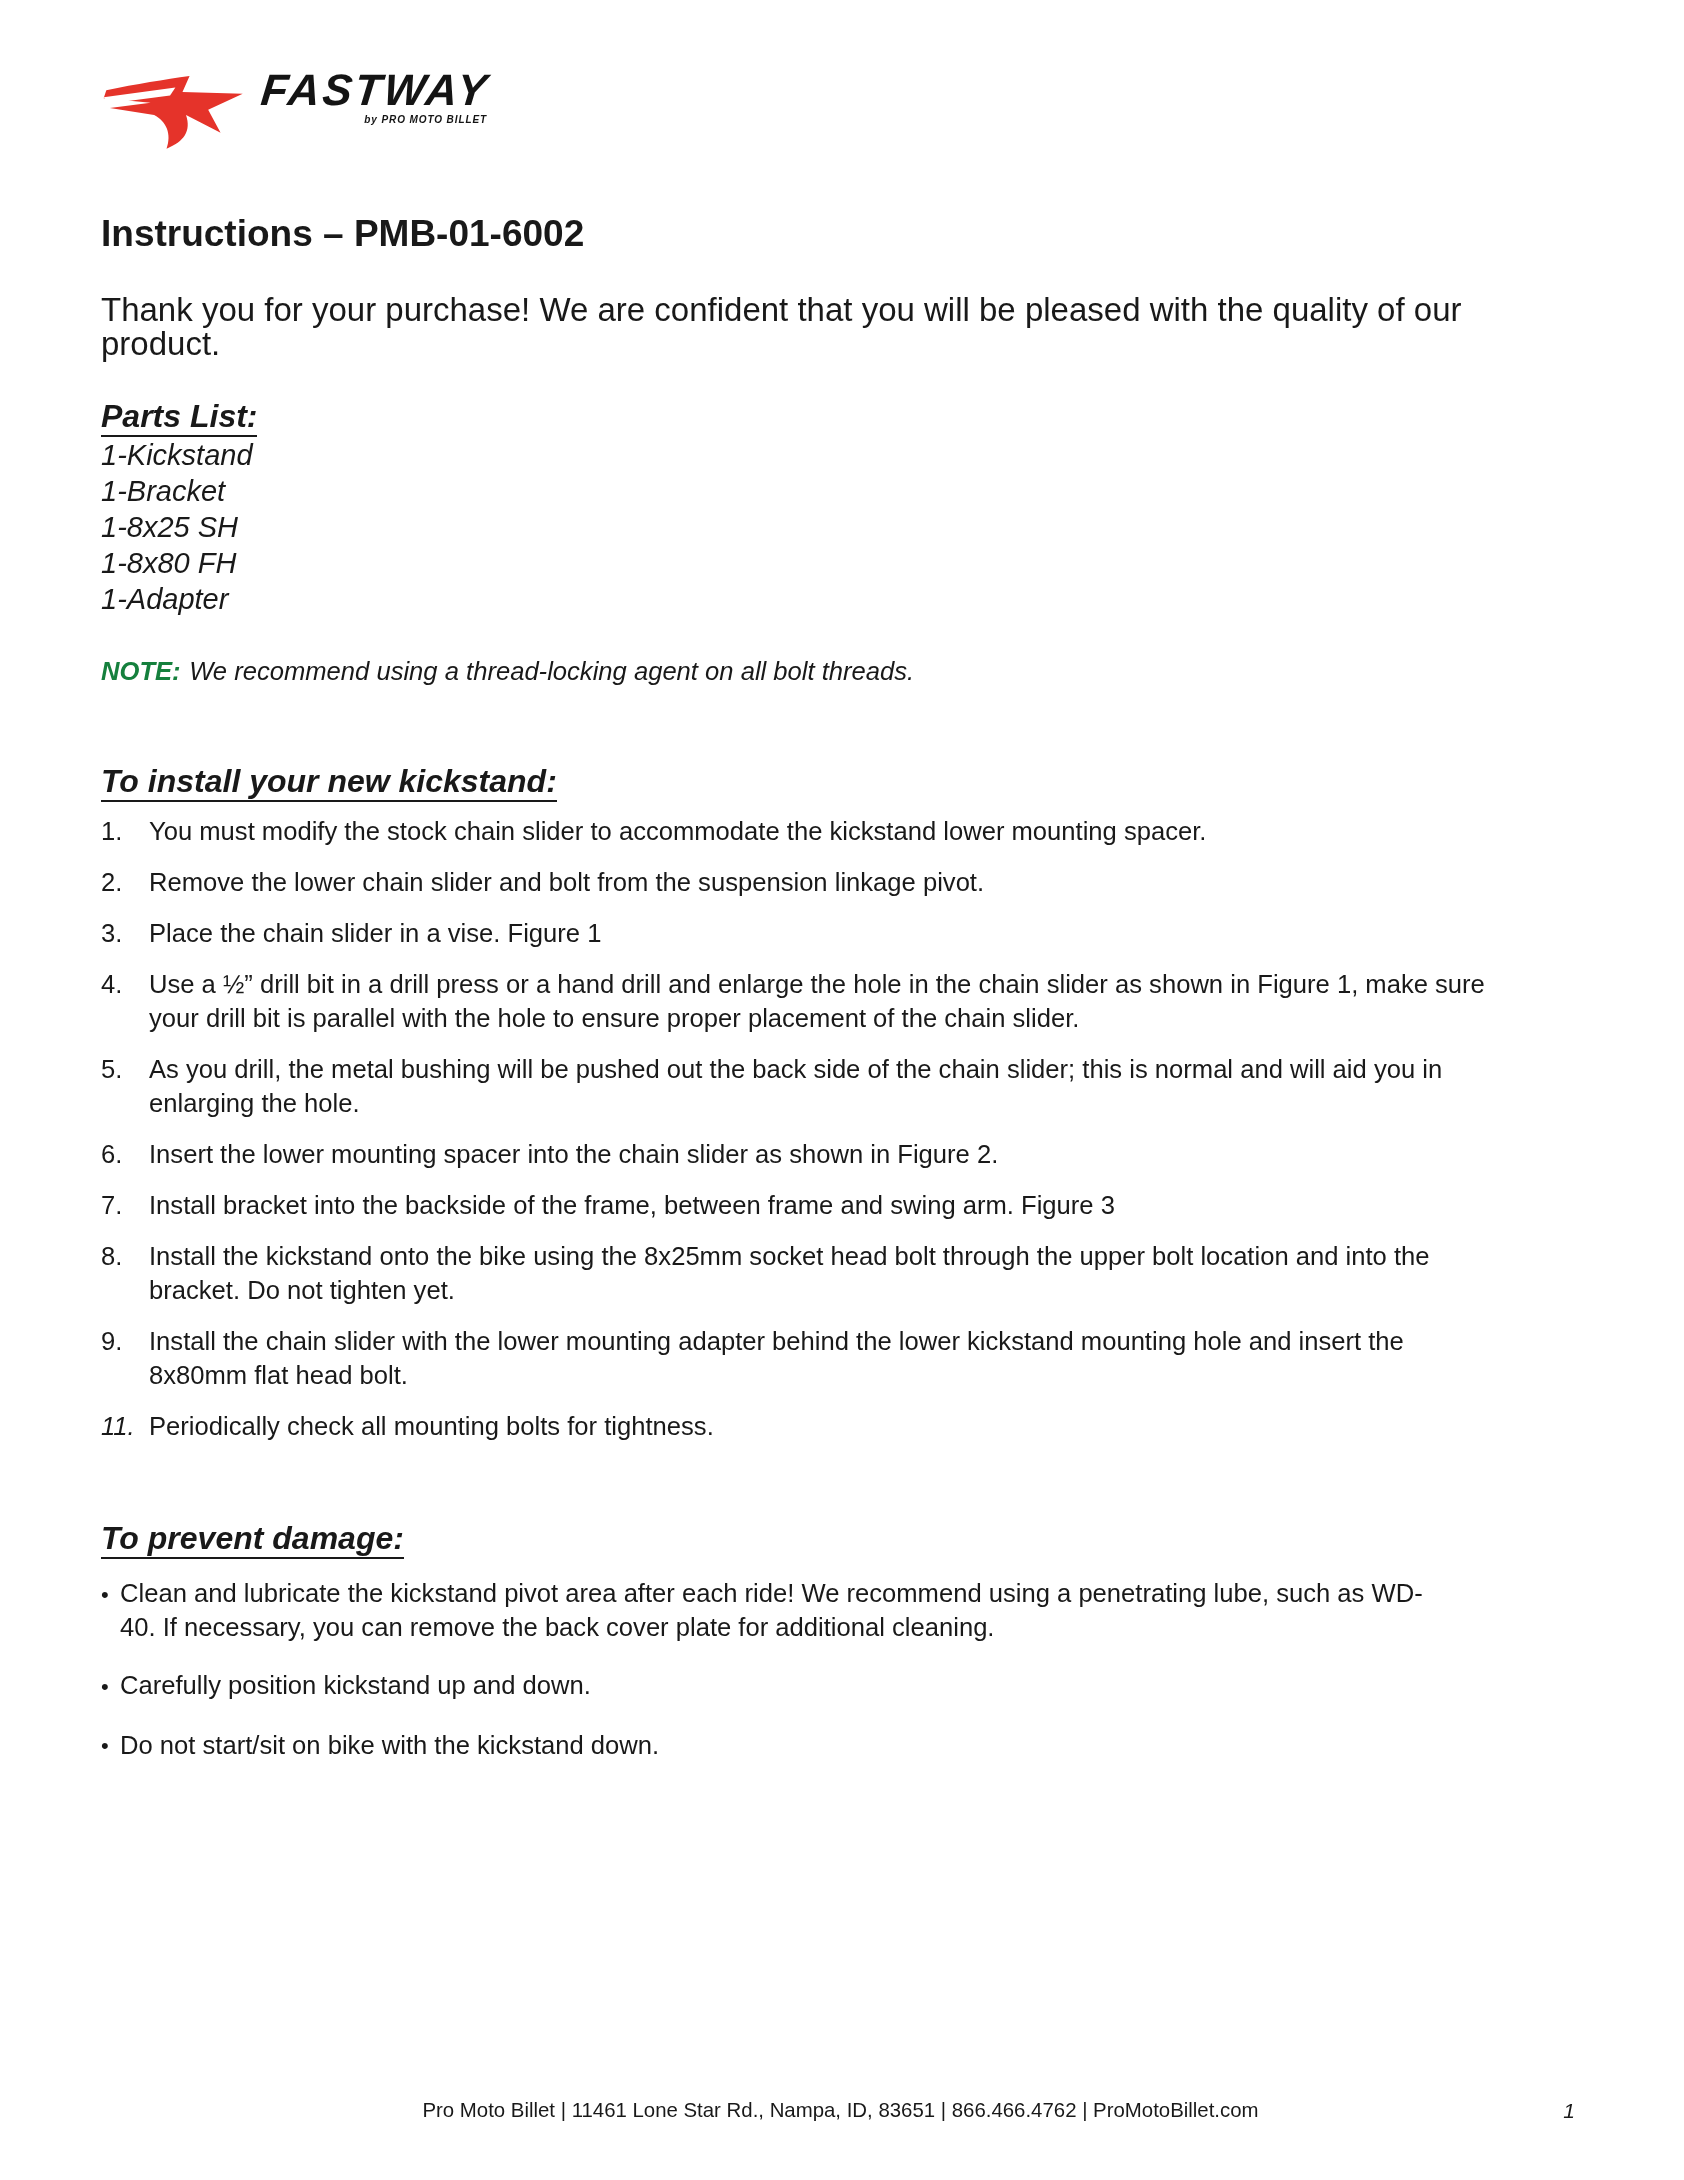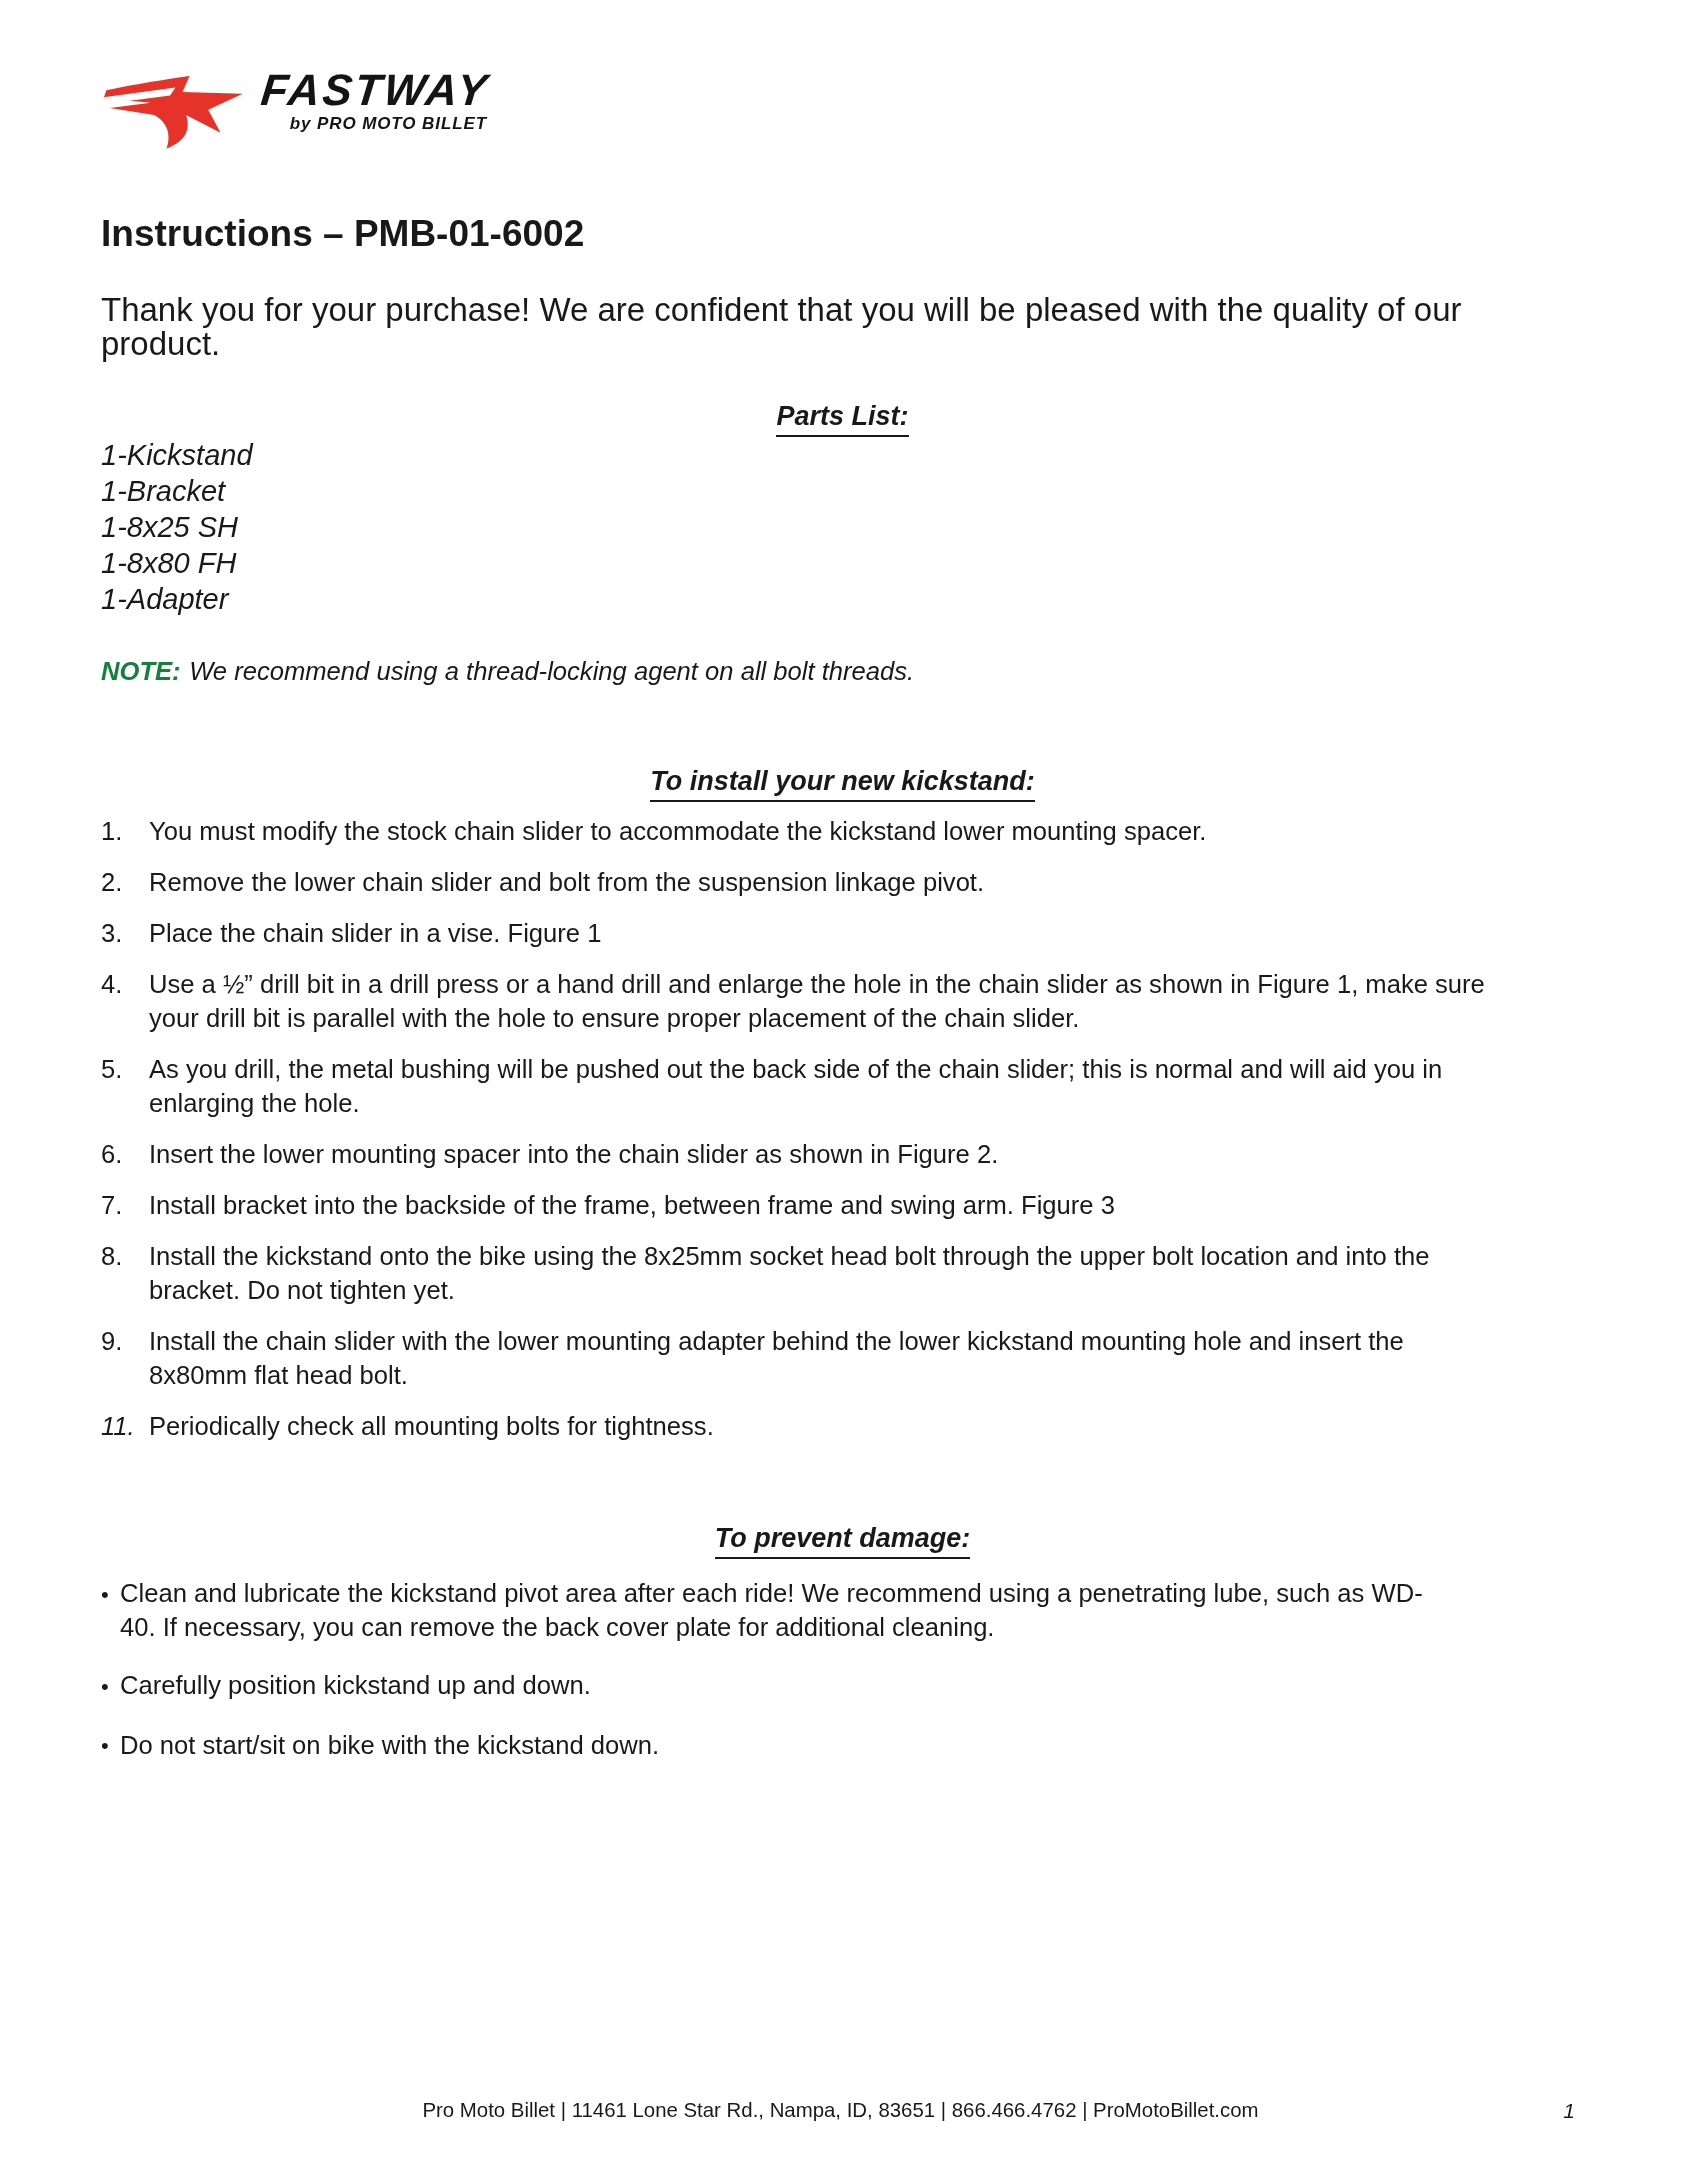--- a/index.html
+++ b/index.html
@@ -22,31 +22,31 @@
   .logo { margin-top: 48px; height: 104px; display: flex; align-items: flex-start; }
   .emblem { display: block; margin-top: 25.6px; }
   .logo-text { margin-left: 3.4px; }
   .brand {
     font-size: 44px; font-weight: bold; font-style: italic;
     letter-spacing: 2.6px; color: #141414;
     transform: skewX(-6deg); transform-origin: left bottom;
     margin-top: 20.4px; line-height: 1;
   }
   .byline {
-    font-size: 17px; font-weight: bold; font-style: italic;
+    font-size: 10px; font-weight: bold; font-style: italic;
     letter-spacing: 0.9px; color: #141414;
     text-align: right; margin-top: 1.7px;
   }
 
   
   h1.title { margin-top: 61px; font-size: 37px; font-weight: bold; line-height: 1.12; }
   p.intro { margin-top: 39px; font-size: 33px; line-height: 34px; }
 
   
-  .sec { margin: 0; font-size: 27px; line-height: 36px; text-align: center; }
+  .sec { margin: 0; font-size: 32px; line-height: 36px; }
   .sec .sec-u {
     font-weight: bold; font-style: italic;
     border-bottom: 2.6px solid #191919; padding-bottom: 0.9px;
     display: inline-block;
   }
 
   
   .parts-section { margin-top: 37px; }
   .parts { font-style: italic; font-size: 29px; line-height: 36px; }
 

